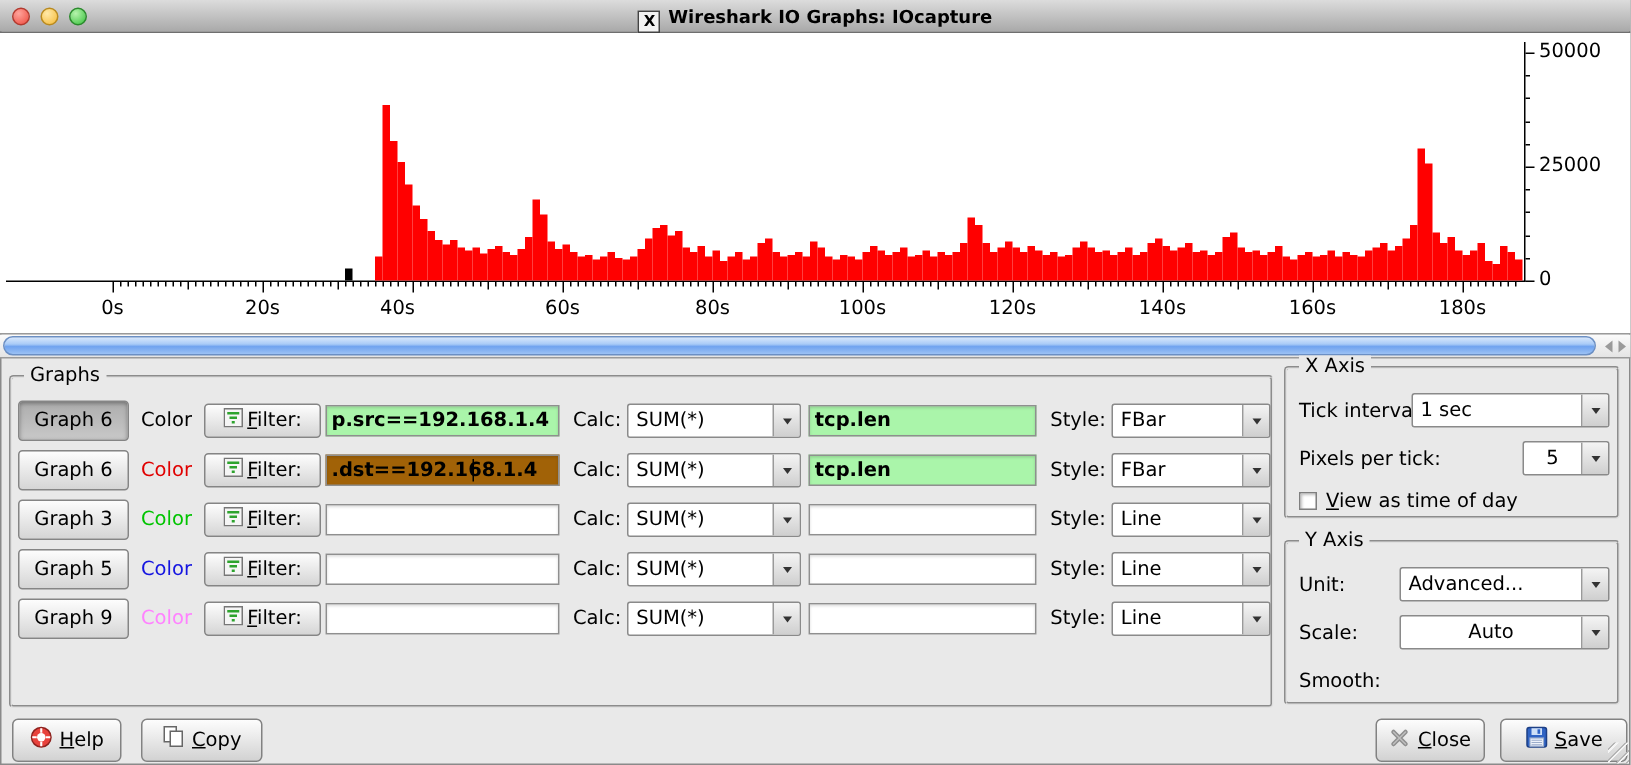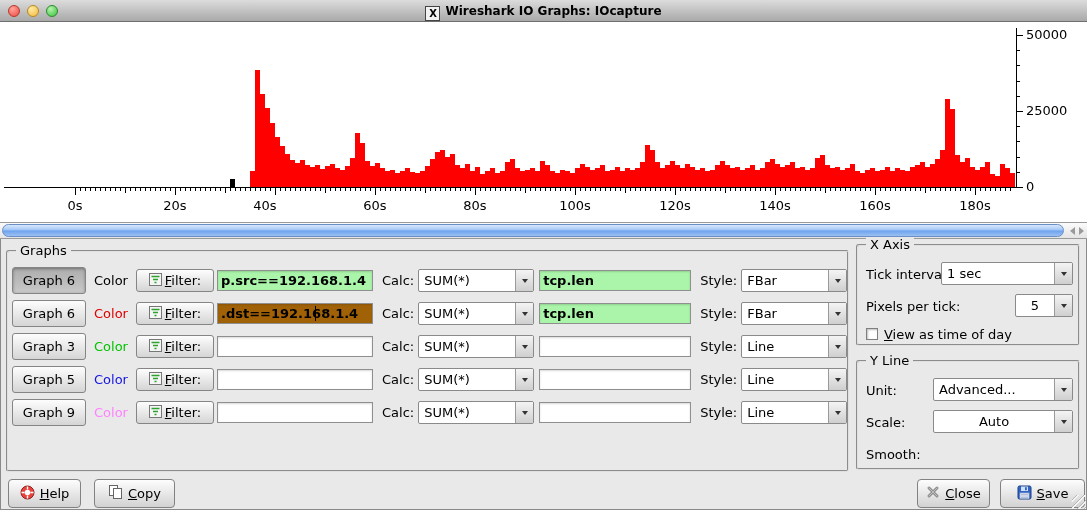--- a/index.html
+++ b/index.html
@@ -650,21 +650,21 @@
         </span>
     </div>
   </div>
   <div class="farow" style="top:76px">
     <span class="cb"></span>
     <span class="lbl"><u>V</u><span>iew as time of day</span></span>
   </div>
 </div>
 
 <div class="frame" id="yaxis-frame">
-  <span class="frame-label">Y Line</span>
+  <span class="frame-label">Y Axis</span>
   <div class="farow" style="top:48px">
     <span class="lbl">Scale:</span>
     <div class="combo" style="width:140px">
       <span class="combo-text" style="text-align:center">Auto</span>
       <span class="combo-arrow">
           <i class="arr"></i>
         </span>
     </div>
   </div>
   <div class="farow" style="top:16px">

